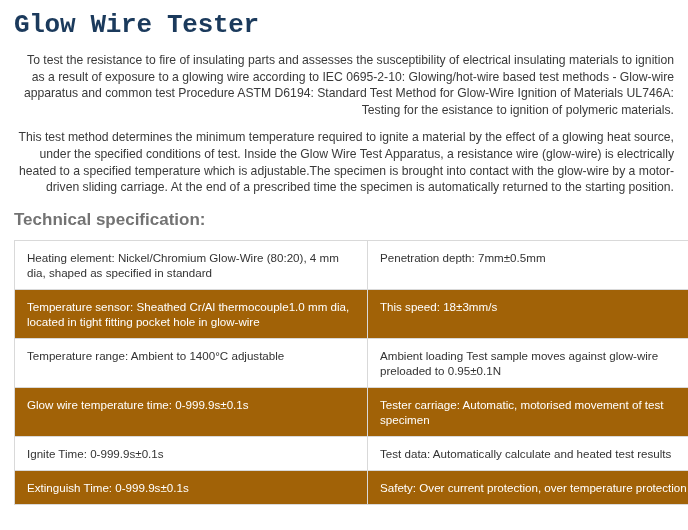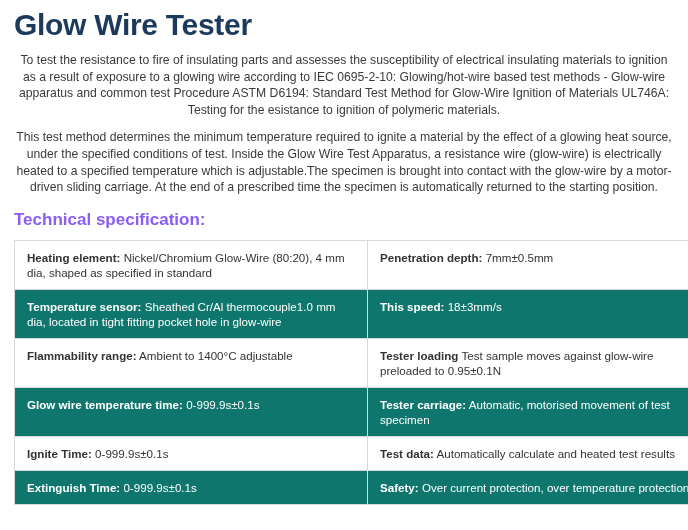--- a/index.html
+++ b/index.html
@@ -13,39 +13,40 @@
     font-family: "Liberation Sans", sans-serif;
     color: #333333;
     overflow: hidden;
   }
   .page {
     padding: 4px 14px 0 14px;
     box-sizing: border-box;
     width: 688px;
   }
   h1.title {
-    font-size: 30px;
+    font-size: 26px;
     line-height: 34px;
     font-weight: bold;
     color: #1b3a5c;
     margin: 4px 0 10px 0;
     letter-spacing: -0.3px;
+    font-family: Liberation Mono, monospace;
   }
   p.para {
     font-size: 12.2px;
     line-height: 16.6px;
     color: #3a3a3a;
     margin: 0 0 11px 0;
-    text-align: center;
+    text-align: right;
   }
   h2.subtitle {
     font-size: 17px;
     line-height: 20px;
     font-weight: bold;
-    color: #8b5cf6;
+    color: #737373;
     margin: 14px 0 10px 0;
   }
   table.spec {
     border-collapse: collapse;
     width: 656px;
     table-layout: fixed;
     border: 1px solid #d9d9d9;
   }
   table.spec td {
     vertical-align: top;
@@ -54,24 +55,24 @@
     line-height: 15px;
     border: 1px solid #d9d9d9;
   }
   table.spec td.col1 { width: 330px; }
   table.spec td.col2 { width: 326px; }
   tr.light td {
     background: #ffffff;
     color: #333333;
   }
   tr.dark td {
-    background: #0f766e;
+    background: #a16207;
     color: #ffffff;
   }
-  .lbl { font-weight: bold; }
+  .lbl { font-weight: normal; }
   .val { font-weight: normal; }
 </style>
 </head>
 <body>
 
 <div class="page">
 
   <h1 class="title">Glow Wire Tester</h1>
 
   <p class="para">To test the resistance to fire of insulating parts and assesses the susceptibility of electrical insulating materials to ignition as a result of exposure to a glowing wire according to IEC 0695-2-10: Glowing/hot-wire based test methods - Glow-wire apparatus and common test Procedure ASTM D6194: Standard Test Method for Glow-Wire Ignition of Materials UL746A: Testing for the esistance to ignition of polymeric materials.</p>
@@ -92,24 +93,24 @@
       <tr class="dark">
         <td class="col1">
           <span class="lbl">Temperature sensor:</span><span class="val"> Sheathed Cr/Al thermocouple1.0 mm dia, located in tight fitting pocket hole in glow-wire</span>
         </td>
         <td class="col2">
           <span class="lbl">This speed:</span><span class="val"> 18±3mm/s</span>
         </td>
       </tr>
       <tr class="light">
         <td class="col1">
-          <span class="lbl">Flammability range:</span><span class="val"> Ambient to 1400°C adjustable</span>
+          <span class="lbl">Temperature range:</span><span class="val"> Ambient to 1400°C adjustable</span>
         </td>
         <td class="col2">
-          <span class="lbl">Tester loading</span><span class="val"> Test sample moves against glow-wire preloaded to 0.95±0.1N</span>
+          <span class="lbl">Ambient loading</span><span class="val"> Test sample moves against glow-wire preloaded to 0.95±0.1N</span>
         </td>
       </tr>
       <tr class="dark">
         <td class="col1">
           <span class="lbl">Glow wire temperature time:</span><span class="val"> 0-999.9s±0.1s</span>
         </td>
         <td class="col2">
           <span class="lbl">Tester carriage:</span><span class="val"> Automatic, motorised movement of test specimen</span>
         </td>
       </tr>

